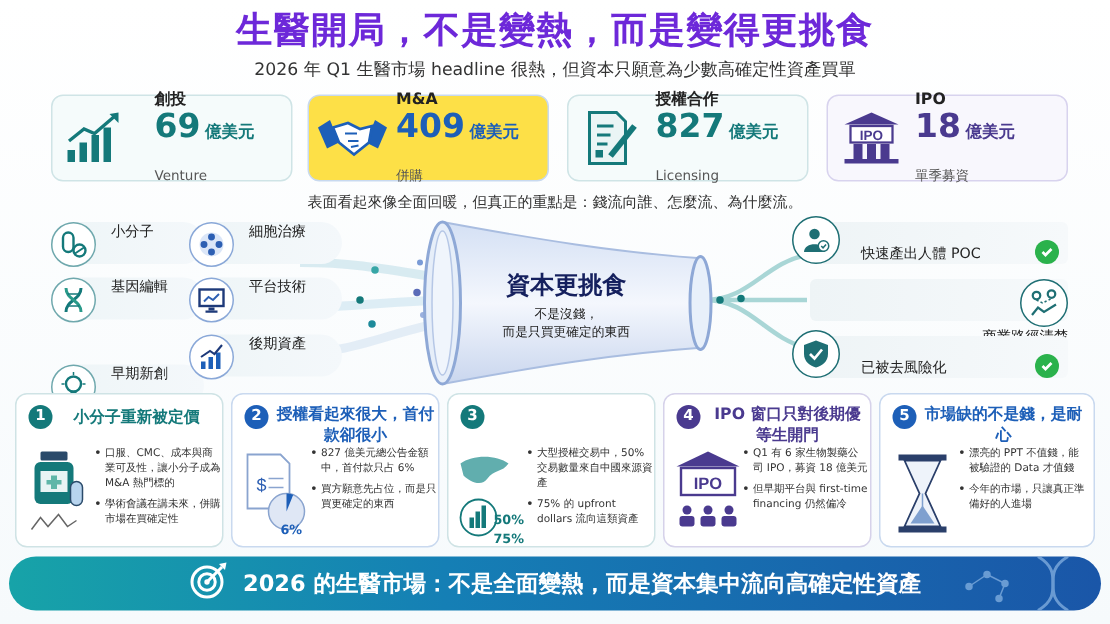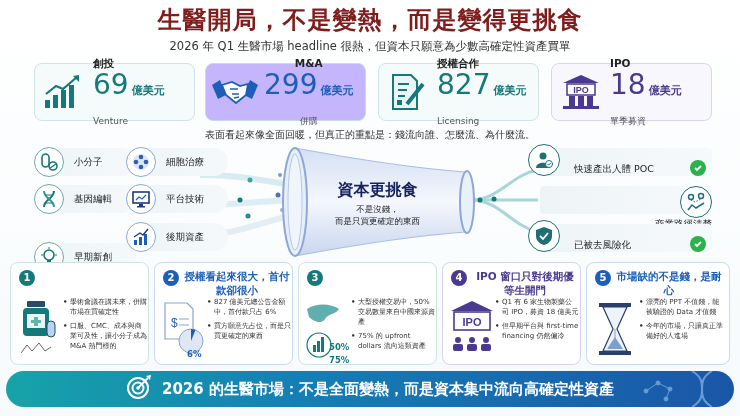--- a/index.html
+++ b/index.html
@@ -5,70 +5,70 @@
   * { box-sizing: border-box; margin: 0; padding: 0; }
   html, body { width: 740px; height: 416px; overflow: hidden; }
   body {
     font-family: "DejaVu Sans", "Liberation Sans", sans-serif;
     background: linear-gradient(180deg, #ffffff 0%, #f6fafc 100%);
     position: relative;
     color: #1d2a4a;
   }
   .title {
     position: absolute; left: 0; top: 4px; width: 740px; text-align: center;
-    font-size: 24px; font-weight: bold; color: #7f1d1d; letter-spacing: 1px;
+    font-size: 24px; font-weight: bold; color: #6d28d9; letter-spacing: 1px;
   }
   .subtitle {
     position: absolute; left: 0; top: 39px; width: 740px; text-align: center;
     font-size: 11.5px; color: #333;
   }
   
   .stat {
     position: absolute; top: 63px; width: 161px; height: 58px;
     border-radius: 8px; border: 1px solid #cfe4e6; background: #f5fbfb;
     display: flex; align-items: center;
   }
   .stat .ic { width: 58px; height: 58px; display: flex; align-items: center; justify-content: center; }
   .stat .txt { display: flex; flex-direction: column; line-height: 1; }
   .stat .lab { font-size: 10.5px; font-weight: bold; color: #222; margin-bottom: 2px; }
   .stat .valrow { display: flex; align-items: baseline; }
-  .stat .val { font-size: 28px; font-weight: normal; }
+  .stat .val { font-size: 22px; font-weight: bold; }
   .stat .unit { font-size: 11px; font-weight: bold; margin-left: 3px; }
   .stat .sub { font-size: 9px; color: #555; margin-top: 18px; }
   .stat.teal .val, .stat.teal .unit { color: #14797a; }
-  .stat.blue { border-color: #c8d9ef; background: #c4b5fd; text-align: center; }
+  .stat.blue { border-color: #c8d9ef; background: #fde047; }
   .stat.blue .val, .stat.blue .unit { color: #1d5fb8; }
   .stat.purple { border-color: #d8d3ee; background: #f8f7fd; }
   .stat.purple .val, .stat.purple .unit { color: #4a3a8f; }
   .caption {
     position: absolute; left: 0; top: 128px; width: 740px; text-align: center;
     font-size: 10px; color: #333;
   }
   
   .pill {
     position: absolute; height: 28px; width: 100px; border-radius: 14px;
     background: linear-gradient(90deg, #eef5f7, #f4f8fb);
-    display: flex; align-items: center;
+    display: flex; 
   }
   .pill .circ {
     width: 30px; height: 30px; border-radius: 50%; border: 1.5px solid #6fa8ad;
     background: #fff; display: flex; align-items: center; justify-content: center;
     margin-left: -2px; flex-shrink: 0;
   }
   .pill .circ.blue { border-color: #8aa8d8; }
   .pill .pl { font-size: 9.5px; color: #222; margin-left: 10px; }
   
   .funnel { position: absolute; left: 240px; top: 140px; width: 290px; height: 120px; }
   .funnel-title {
     position: absolute; left: 320px; top: 180px; width: 115px; text-align: center;
     font-size: 16px; font-weight: bold; color: #15205e;
   }
   .funnel-sub {
     position: absolute; left: 310px; top: 204px; width: 135px; text-align: center;
-    font-size: 8.5px; color: #222; line-height: 12px; font-family: Liberation Mono, monospace;
+    font-size: 8.5px; color: #222; line-height: 12px;
   }
   
   .check {
     position: absolute; left: 540px; height: 28px; width: 172px;
     border-radius: 4px; background: linear-gradient(90deg, #eef4f6, #f6f9fb);
     display: flex; align-items: flex-end;
   }
   .check .circ {
     width: 32px; height: 32px; border-radius: 50%; border: 1.5px solid #1f6f74;
     background: #fff; display: flex; align-items: center; justify-content: center;
@@ -111,21 +111,21 @@
   }
   .banner .bt { font-size: 15px; font-weight: bold; color: #fff; margin-left: 10px; }
   .banner .dna { position: absolute; right: 8px; top: 0; }
 </style>
 </head>
 <body>
 
 <div class="title">生醫開局，不是變熱，而是變得更挑食</div>
 <div class="subtitle">2026 年 Q1 生醫市場 headline 很熱，但資本只願意為少數高確定性資產買單</div>
 
-<div class="stat teal" style="left:34px;">
+<div class="stat teal" style="left:34px;gap:10px;">
   <div class="ic">
     <svg width="42" height="36" viewBox="0 0 42 36">
       <rect x="2" y="26" width="5" height="8" fill="#14797a"></rect>
         <rect x="10" y="21" width="5" height="13" fill="#14797a"></rect>
       <rect x="18" y="16" width="5" height="18" fill="#14797a"></rect>
         <rect x="26" y="11" width="5" height="23" fill="#14797a"></rect>
       <polyline points="3,20 13,12 20,15 34,3" fill="none" stroke="#14797a" stroke-width="2.2"></polyline>
       <polygon points="36,1 36,8 30,2" fill="#14797a"></polygon>
     </svg>
   </div>
@@ -143,21 +143,21 @@
     <svg width="46" height="30" viewBox="0 0 46 30">
       <polygon points="0,8 8,3 14,18 6,22" fill="#1d5fb8"></polygon>
         <polygon points="46,8 38,3 32,18 40,22" fill="#1d5fb8"></polygon>
       <path d="M10,8 L20,5 L28,9 L36,7 L34,18 L24,26 L14,18 Z" fill="#fff" stroke="#1d5fb8" stroke-width="1.8"></path>
       <path d="M18,12 L26,12 M20,17 L27,17 M22,21 L27,20" stroke="#1d5fb8" stroke-width="1.4"></path>
     </svg>
   </div>
   <div class="txt">
     <span class="lab">M&amp;A</span>
     <div class="valrow">
-        <span class="val">299</span>
+        <span class="val">409</span>
         <span class="unit">億美元</span>
       </div>
     <span class="sub">併購</span>
   </div>
 </div>
 <div class="stat teal" style="left:378px;">
   <div class="ic">
     <svg width="38" height="40" viewBox="0 0 38 40">
       <path d="M4,3 H22 L28,9 V37 H4 Z" fill="#eaf5f5" stroke="#14797a" stroke-width="2"></path>
       <line x1="9" y1="12" x2="20" y2="12" stroke="#14797a" stroke-width="2"></line>
@@ -350,31 +350,32 @@
   <span class="cl">已被去風險化</span>
   <span class="ok">
       <svg width="10" height="10" viewBox="0 0 10 10">
         <polyline points="2,5 4,7 8,3" fill="none" stroke="#fff" stroke-width="1.8"></polyline>
       </svg>
     </span>
 </div>
 
 <div class="card c1" style="left:10px;">
   <div class="num bg-teal">1</div>
+  <div class="ct teal-t">小分子重新被定價</div>
   <svg class="pic" viewBox="0 0 46 60">
     <rect x="10" y="2" width="18" height="6" rx="1" fill="#2a4a6a"></rect>
     <rect x="6" y="9" width="26" height="28" rx="4" fill="#14797a"></rect>
     <rect x="10" y="15" width="18" height="14" fill="#e8f4f4"></rect>
     <path d="M17,18 h4 v3 h3 v3 h-3 v3 h-4 v-3 h-3 v-3 h3 Z" fill="#5fb6a8"></path>
     <rect x="30" y="22" width="8" height="16" rx="4" fill="#b8d4ee" stroke="#2a4a6a"></rect>
     <polyline points="4,54 10,46 15,52 22,44 28,52 34,48" fill="none" stroke="#666" stroke-width="1"></polyline>
   </svg>
   <ul>
+    <li>口服、CMC、成本與商業可及性，讓小分子成為 M&amp;A 熱門標的</li>
     <li>學術會議在講未來，併購市場在買確定性</li>
-    <li>口服、CMC、成本與商業可及性，讓小分子成為 M&amp;A 熱門標的</li>
   </ul>
 </div>
 <div class="card c2" style="left:154px;">
   <div class="num bg-blue">2</div>
   <div class="ct blue-t">授權看起來很大，首付款卻很小</div>
   <svg class="pic" viewBox="0 0 46 60">
     <path d="M4,4 H26 L32,10 V40 H4 Z" fill="#fff" stroke="#8aa4cf" stroke-width="1.2"></path>
     <text x="10" y="28" font-size="12" fill="#2d5fb3" font-family="Liberation Sans, sans-serif">$</text>
     <line x1="18" y1="20" x2="28" y2="20" stroke="#8aa4cf"></line>
       <line x1="18" y1="26" x2="28" y2="26" stroke="#8aa4cf"></line>

